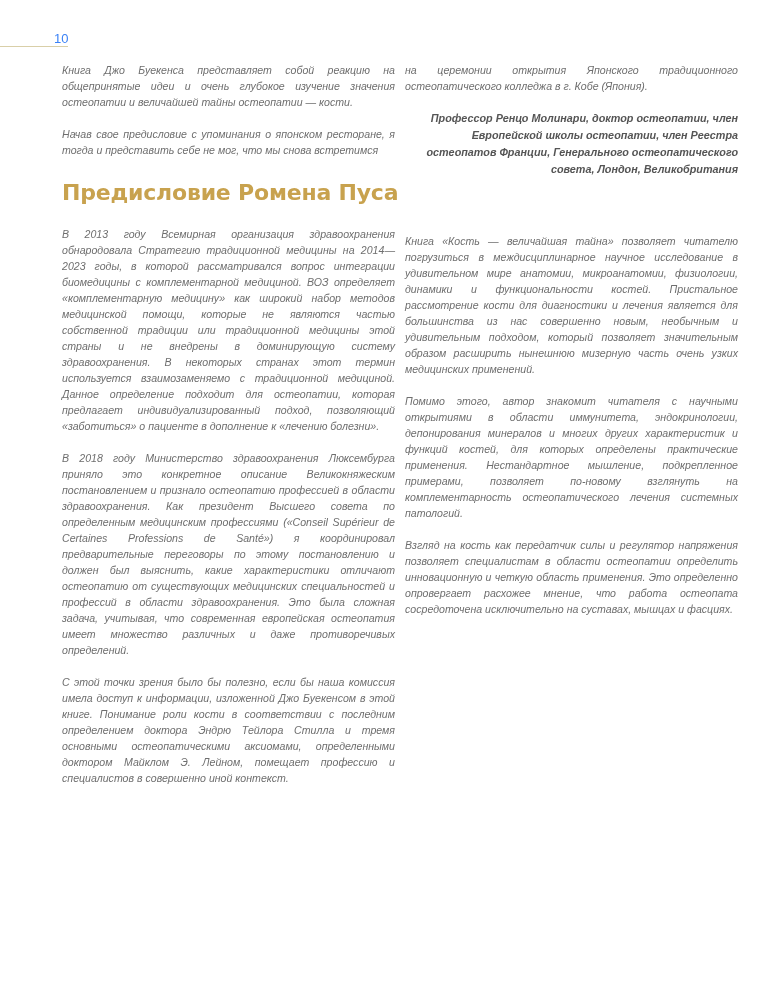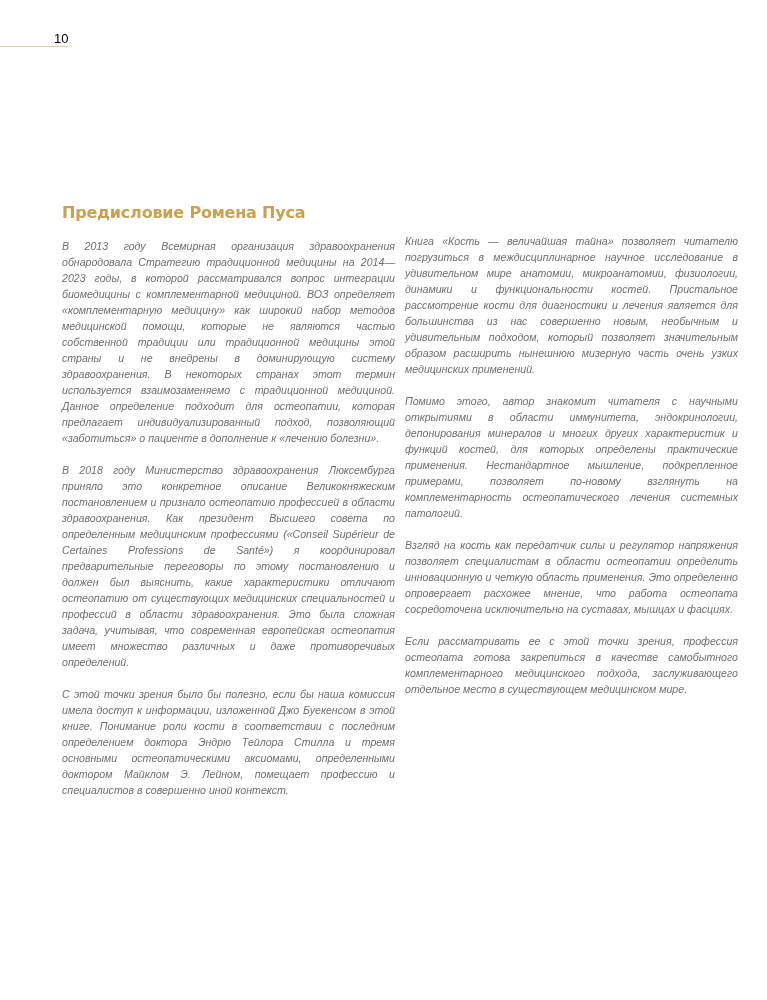--- a/index.html
+++ b/index.html
@@ -1,45 +1,48 @@
 <!DOCTYPE html>
 <html><head>
 <meta charset="utf-8">
 <style>
   html, body { margin: 0; padding: 0; background: #ffffff; }
   body { width: 767px; height: 1000px; position: relative; overflow: hidden; font-family: "Liberation Sans", sans-serif; }
   .rule { position: absolute; left: 0; top: 46px; width: 68px; height: 1px; background: #d9cfa8; }
-  .page-num { position: absolute; left: 54px; top: 31px; font-size: 13px; color: #000000; font-family: "Liberation Sans", sans-serif; }
+  .page-num { position: absolute; left: 54px; top: 31px; font-size: 13px; color: #3b82f6; font-family: "Liberation Sans", sans-serif; }
   .col { position: absolute; width: 333px; font-style: italic; font-size: 10.6px; line-height: 16px; color: #6e6e6e; text-align: justify; }
   .col p { margin: 0 0 16px 0; }
   .col-left-top { left: 62px; top: 62px; }
   .col-right-top { left: 405px; top: 62px; }
-  .col-left { left: 62px; top: 238px; }
+  .col-left { left: 62px; top: 226px; }
   .col-right { left: 405px; top: 233px; }
   .sig { text-align: right; font-weight: bold; color: #555; font-size: 10.8px; line-height: 17px; }
-  .heading { position: absolute; left: 62px; top: 203px; font-size: 16px; color: #c8a24e; font-family: "DejaVu Sans", sans-serif; font-weight: bold; letter-spacing: -0.2px; }
+  .heading { position: absolute; left: 62px; top: 180px; font-size: 22px; color: #c8a24e; font-family: "DejaVu Sans", sans-serif; font-weight: bold; letter-spacing: -0.2px; }
 </style>
 </head>
 <body>
 
 <div class="rule"></div>
 <div class="page-num">10</div>
 
 <div class="col col-left-top">
+  <p>Книга Джо Буекенса представляет собой реакцию на общепринятые идеи и очень глубокое изучение значения остеопатии и величайшей тайны остеопатии — кости.</p>
+  <p>Начав свое предисловие с упоминания о японском ресторане, я тогда и представить себе не мог, что мы снова встретимся</p>
 </div>
 
 <div class="col col-right-top">
+  <p>на церемонии открытия Японского традиционного остеопатического колледжа в г. Кобе (Япония).</p>
+  <p class="sig">Профессор Ренцо Молинари, доктор остеопатии, член Европейской школы остеопатии, член Реестра остеопатов Франции, Генерального остеопатического совета, Лондон, Великобритания</p>
 </div>
 
 <div class="heading">Предисловие Ромена Пуса</div>
 
 <div class="col col-left">
   <p>В 2013 году Всемирная организация здравоохранения обнародовала Стратегию традиционной медицины на 2014—2023 годы, в которой рассматривался вопрос интеграции биомедицины с комплементарной медициной. ВОЗ определяет «комплементарную медицину» как широкий набор методов медицинской помощи, которые не являются частью собственной традиции или традиционной медицины этой страны и не внедрены в доминирующую систему здравоохранения. В некоторых странах этот термин используется взаимозаменяемо с традиционной медициной. Данное определение подходит для остеопатии, которая предлагает индивидуализированный подход, позволяющий «заботиться» о пациенте в дополнение к «лечению болезни».</p>
   <p>В 2018 году Министерство здравоохранения Люксембурга приняло это конкретное описание Великокняжеским постановлением и признало остеопатию профессией в области здравоохранения. Как президент Высшего совета по определенным медицинским профессиями («Conseil Supérieur de Certaines Professions de Santé») я координировал предварительные переговоры по этому постановлению и должен был выяснить, какие характеристики отличают остеопатию от существующих медицинских специальностей и профессий в области здравоохранения. Это была сложная задача, учитывая, что современная европейская остеопатия имеет множество различных и даже противоречивых определений.</p>
   <p>С этой точки зрения было бы полезно, если бы наша комиссия имела доступ к информации, изложенной Джо Буекенсом в этой книге. Понимание роли кости в соответствии с последним определением доктора Эндрю Тейлора Стилла и тремя основными остеопатическими аксиомами, определенными доктором Майклом Э. Лейном, помещает профессию и специалистов в совершенно иной контекст.</p>
 </div>
 
 <div class="col col-right">
   <p>Книга «Кость — величайшая тайна» позволяет читателю погрузиться в междисциплинарное научное исследование в удивительном мире анатомии, микроанатомии, физиологии, динамики и функциональности костей. Пристальное рассмотрение кости для диагностики и лечения является для большинства из нас совершенно новым, необычным и удивительным подходом, который позволяет значительным образом расширить нынешнюю мизерную часть очень узких медицинских применений.</p>
   <p>Помимо этого, автор знакомит читателя с научными открытиями в области иммунитета, эндокринологии, депонирования минералов и многих других характеристик и функций костей, для которых определены практические применения. Нестандартное мышление, подкрепленное примерами, позволяет по-новому взглянуть на комплементарность остеопатического лечения системных патологий.</p>
   <p>Взгляд на кость как передатчик силы и регулятор напряжения позволяет специалистам в области остеопатии определить инновационную и четкую область применения. Это определенно опровергает расхожее мнение, что работа остеопата сосредоточена исключительно на суставах, мышцах и фасциях.</p>
-  <p>Если рассматривать ее с этой точки зрения, профессия остеопата готова закрепиться в качестве самобытного комплементарного медицинского подхода, заслуживающего отдельное место в существующем медицинском мире.</p>
 </div>
 
 </body></html>

